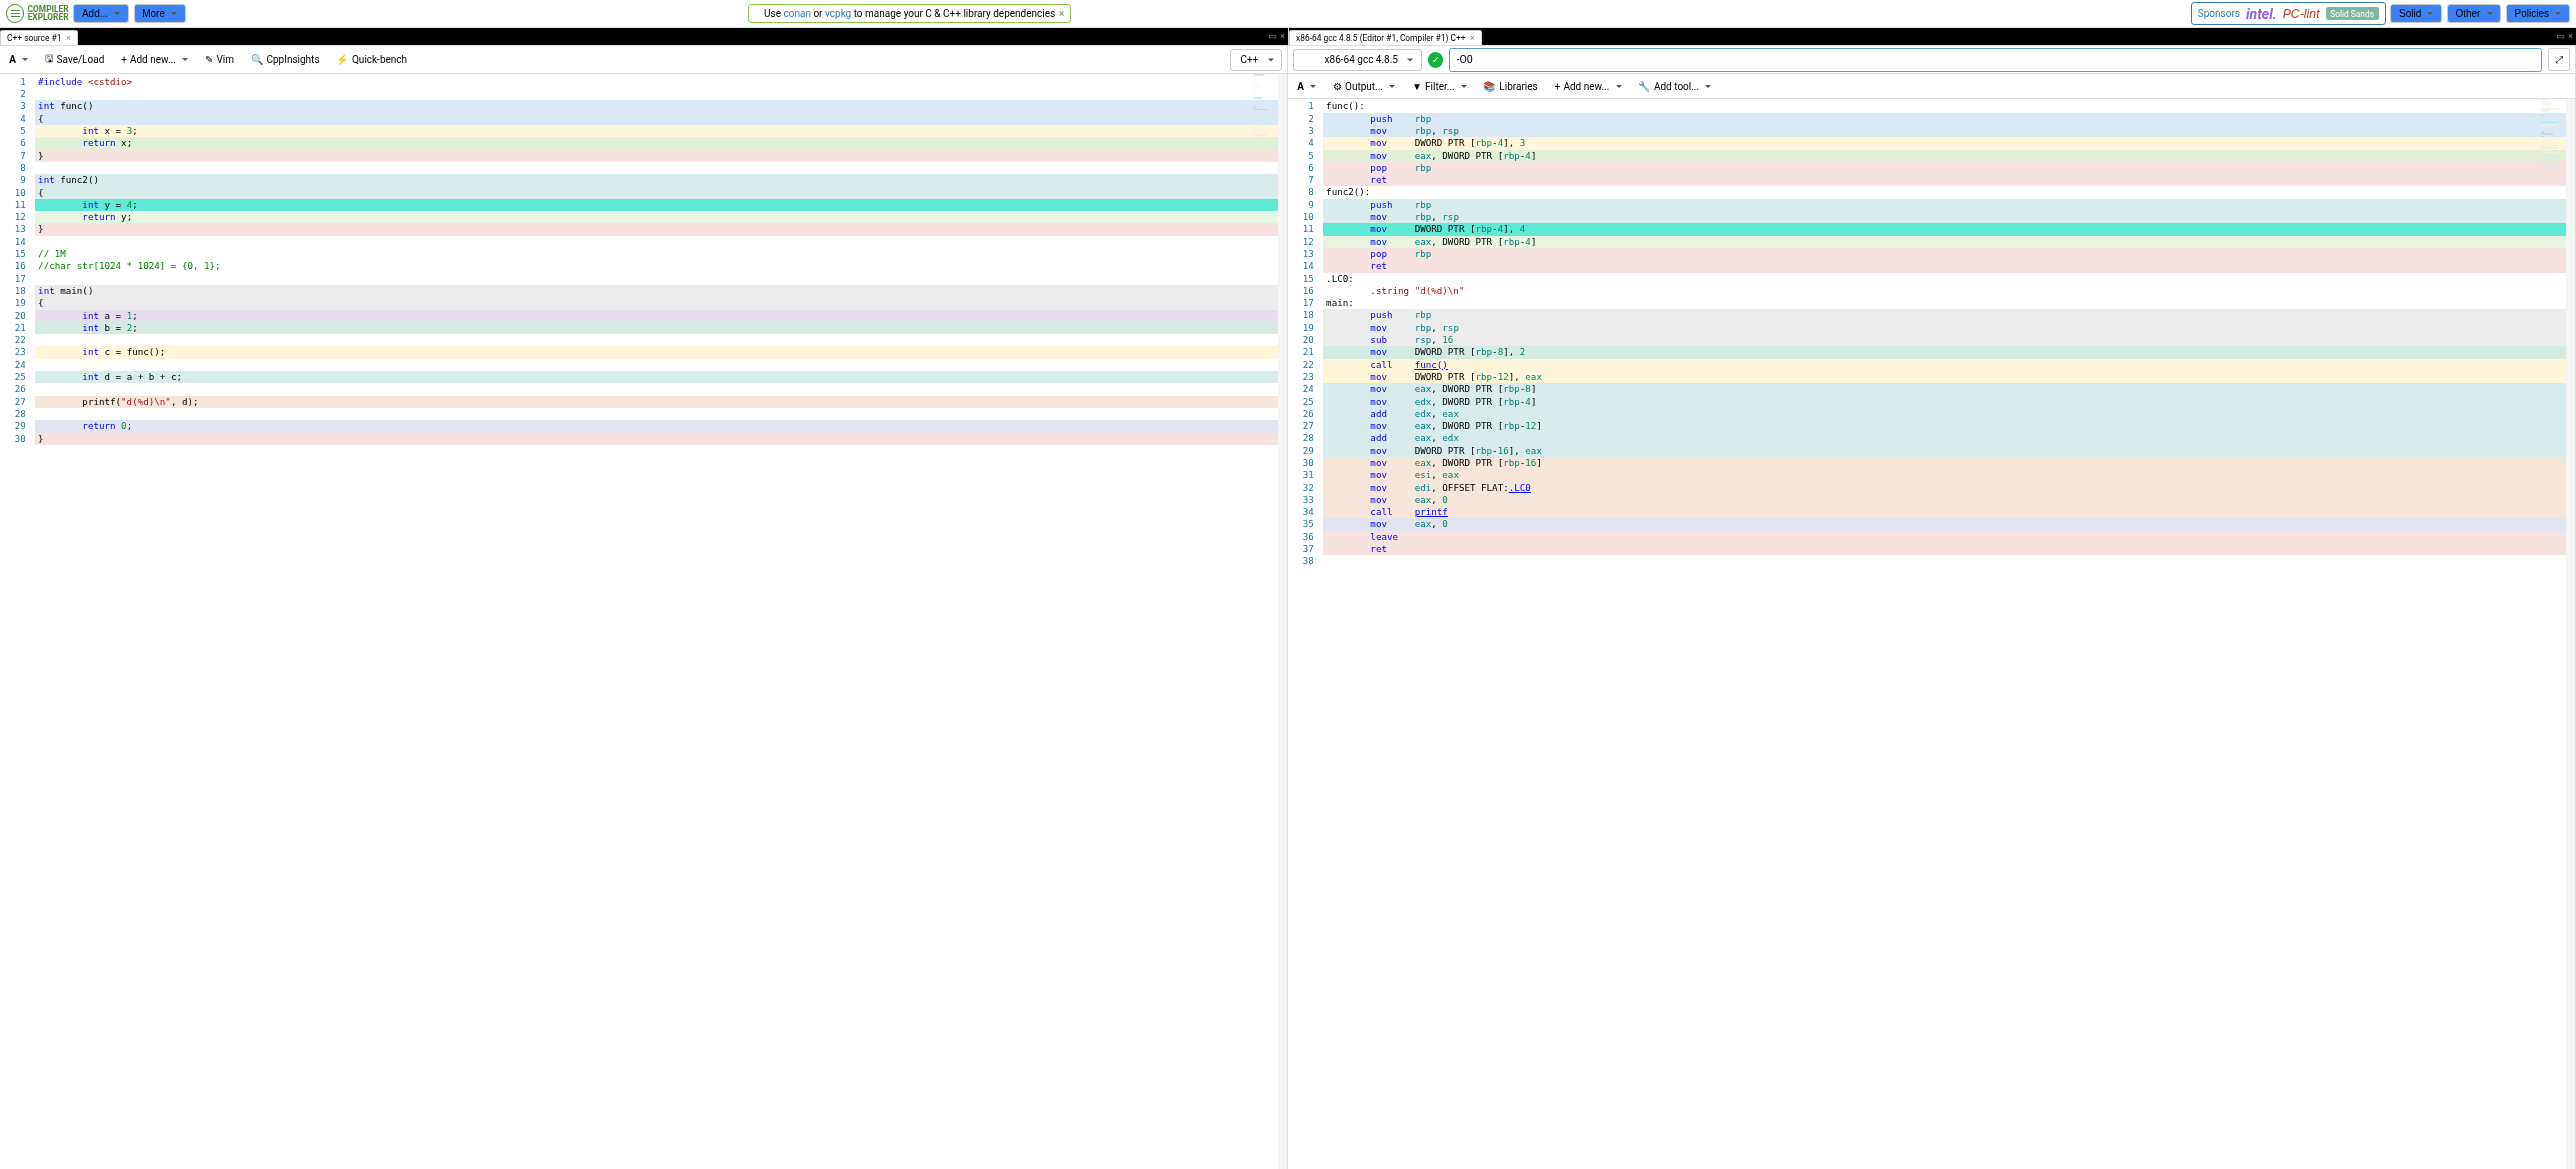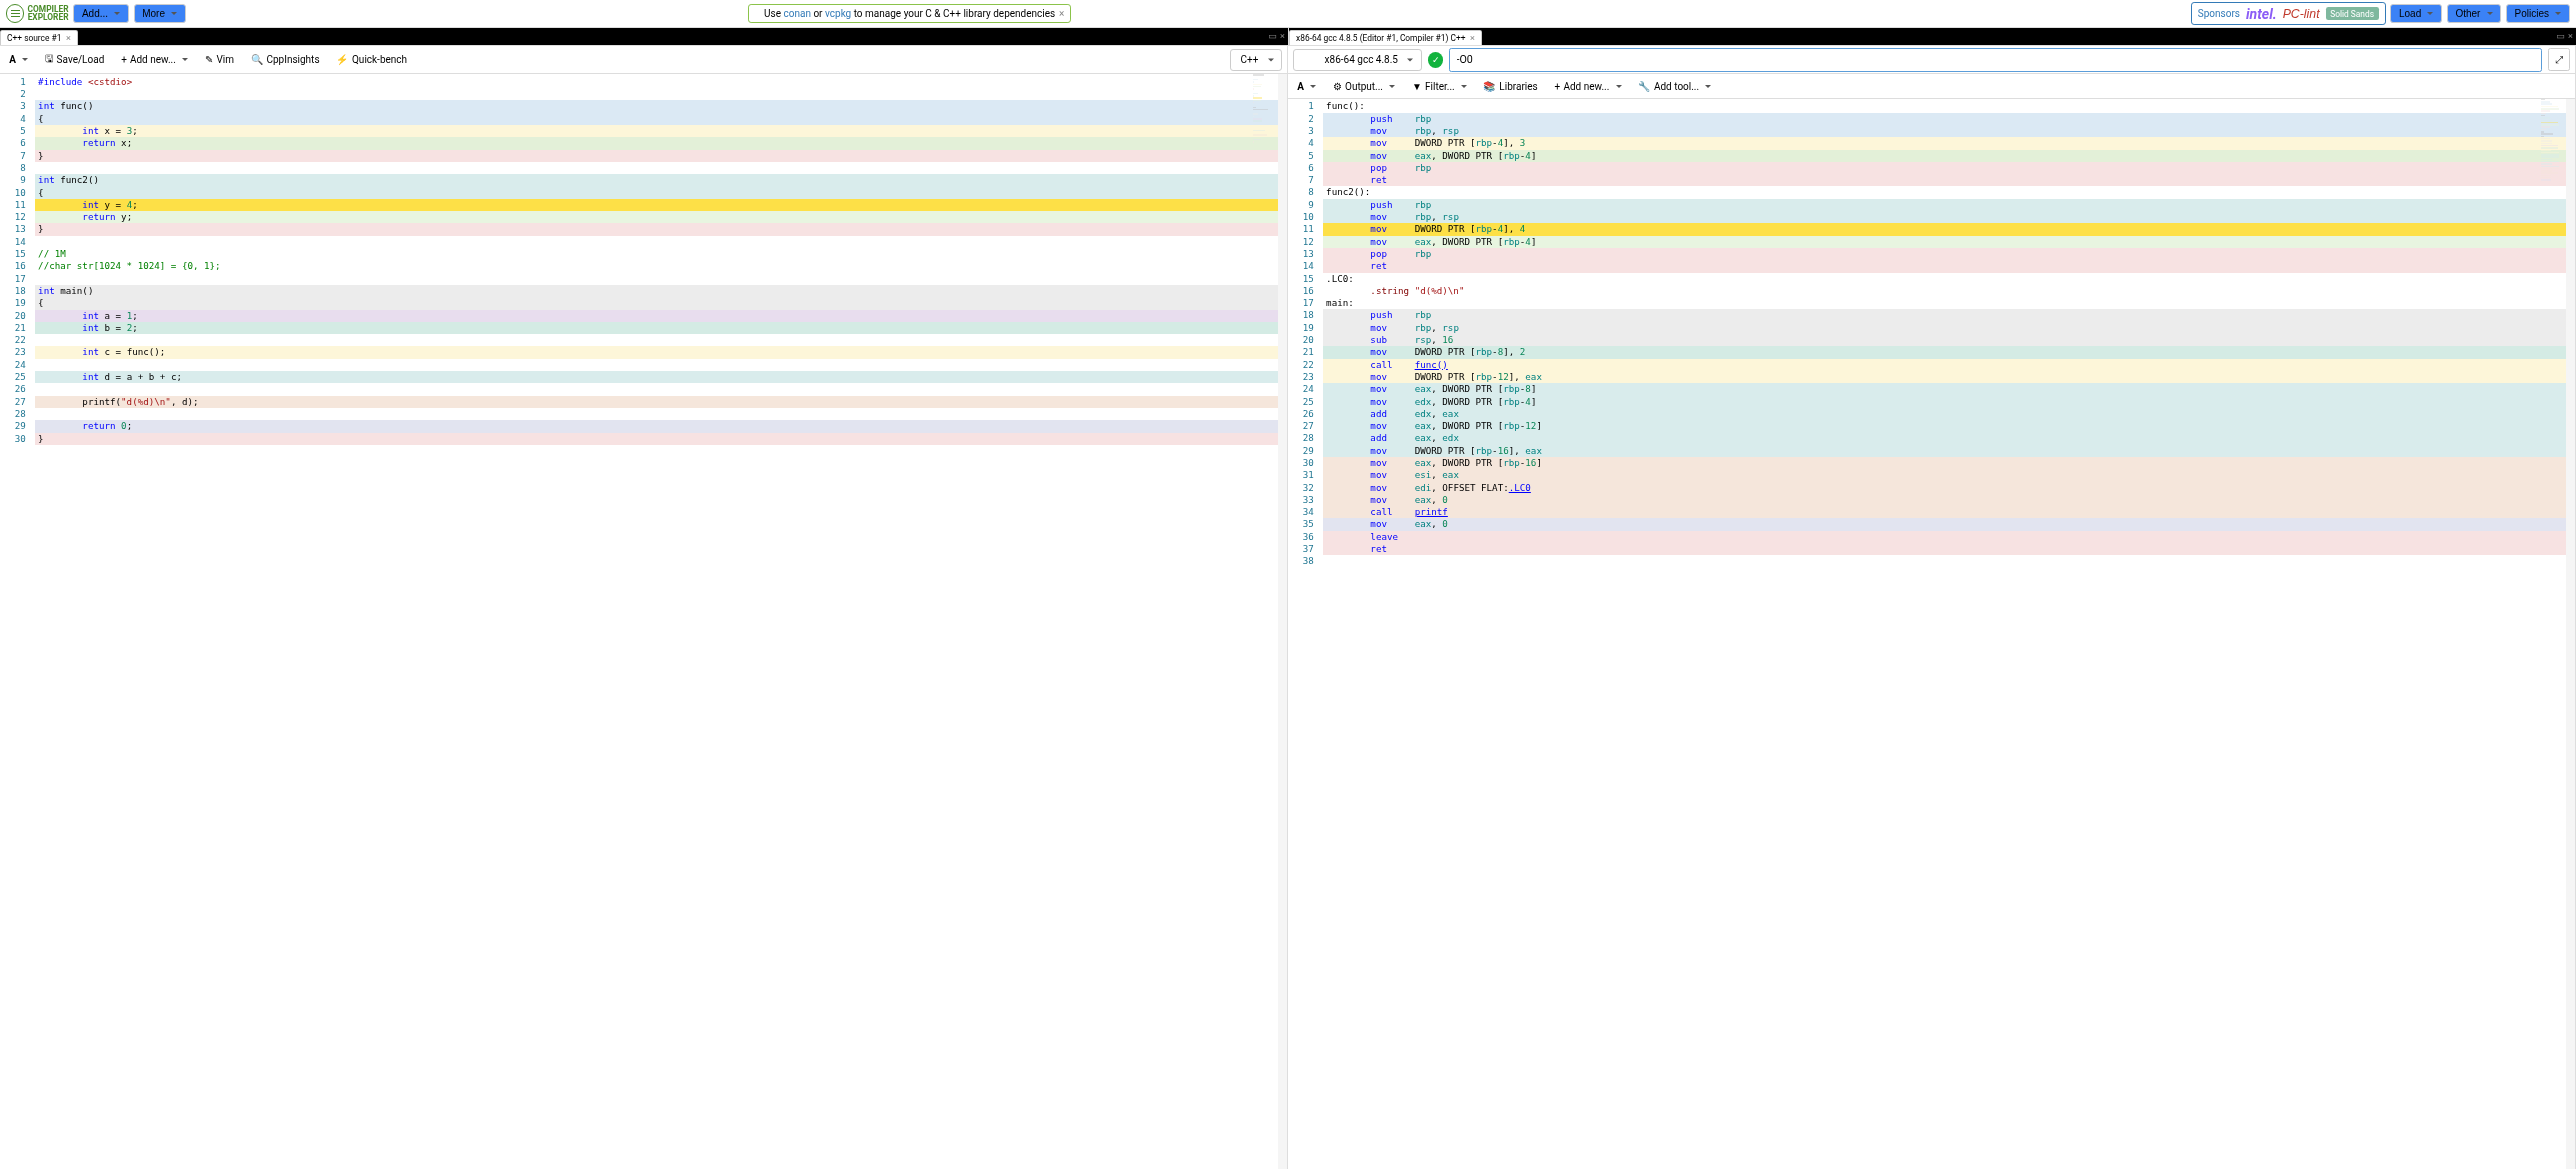--- a/index.html
+++ b/index.html
@@ -61,21 +61,21 @@
 .minimap div { height: 1.5px; margin-bottom: 0.8px; }
 .scrollbar-v { position: absolute; right: 0; top: 0; width: 9.2px; height: 100%; background: #f5f5f5; }
 
 
 .bg-lightblue { background: #dbe9f4; }
 .bg-yellow { background: #fdf6d9; }
 .bg-green { background: #e3f0d8; }
 .bg-pink { background: #f7e2e2; }
 .bg-lightcyan { background: #d9ecec; }
 .bg-palegreen { background: #e8f5e0; }
-.bg-orange { background: #fde047; }
+.bg-orange { background: #5eead4; }
 .bg-purple { background: #e8ddee; }
 .bg-grey { background: #ececec; }
 .bg-teal { background: #d4ebe4; }
 .bg-lav { background: #e2e4f0; }
 .bg-peach { background: #f5e6db; }
 
 
 .kw { color: #0000ff; }
 .type { color: #0000ff; }
 .str { color: #a31515; }
@@ -112,21 +112,21 @@
     <span class="close">×</span>
   </div>
 
   <div class="nav-right">
     <div class="sponsors-box">
       <span class="label">Sponsors</span>
       <span class="sponsor-intel">intel.</span>
       <span class="sponsor-pclint">PC-lint</span>
       <span class="sponsor-solid">Solid Sands</span>
     </div>
-    <button class="btn dropdown-caret">Load</button>
+    <button class="btn dropdown-caret">Solid</button>
     <button class="btn dropdown-caret">Other</button>
     <button class="btn dropdown-caret">Policies</button>
   </div>
 </div>
 
 <div class="tabs-row">
   <div class="tabs-left">
     <div class="tab">
       <span>C++ source #1</span>
       <span class="x">×</span>

